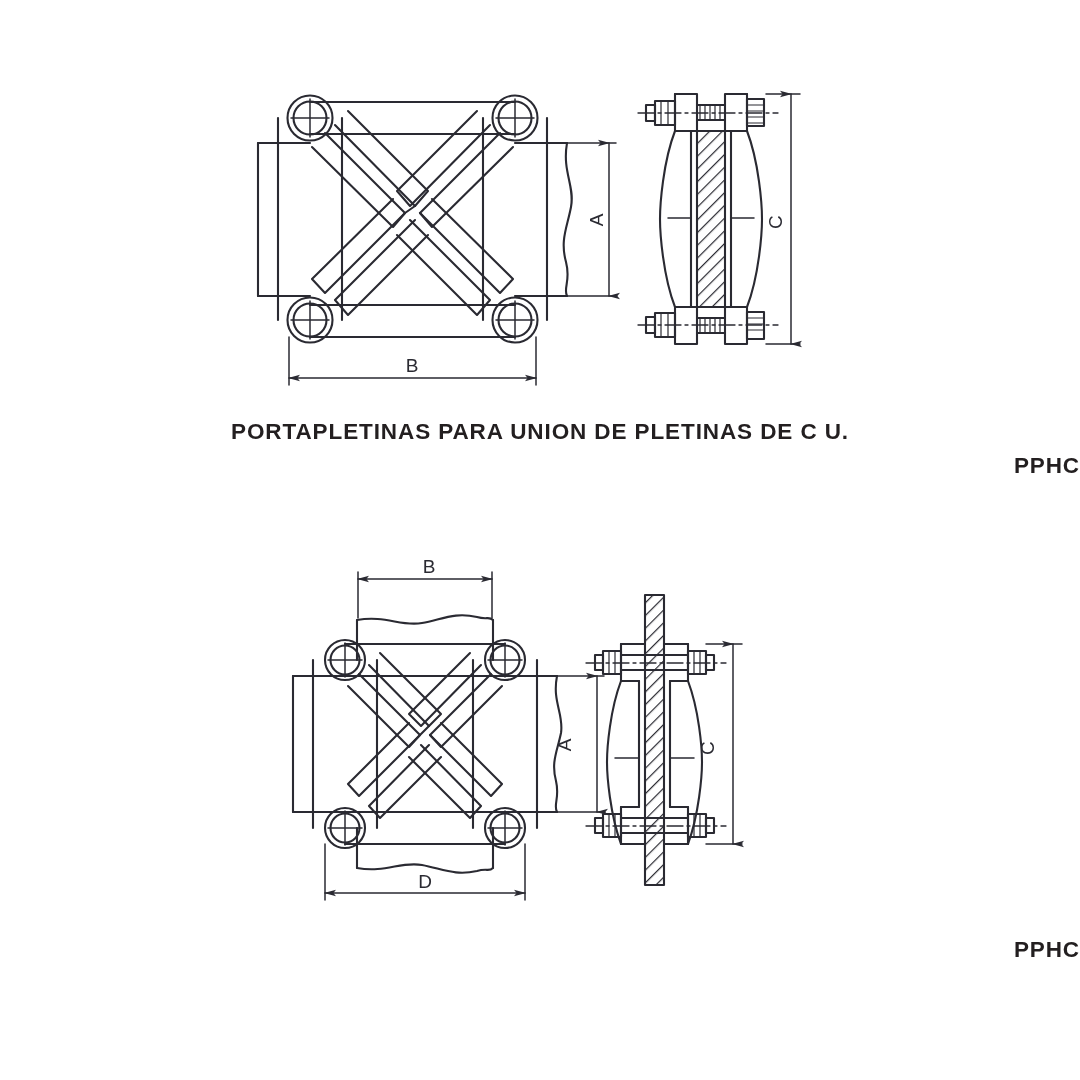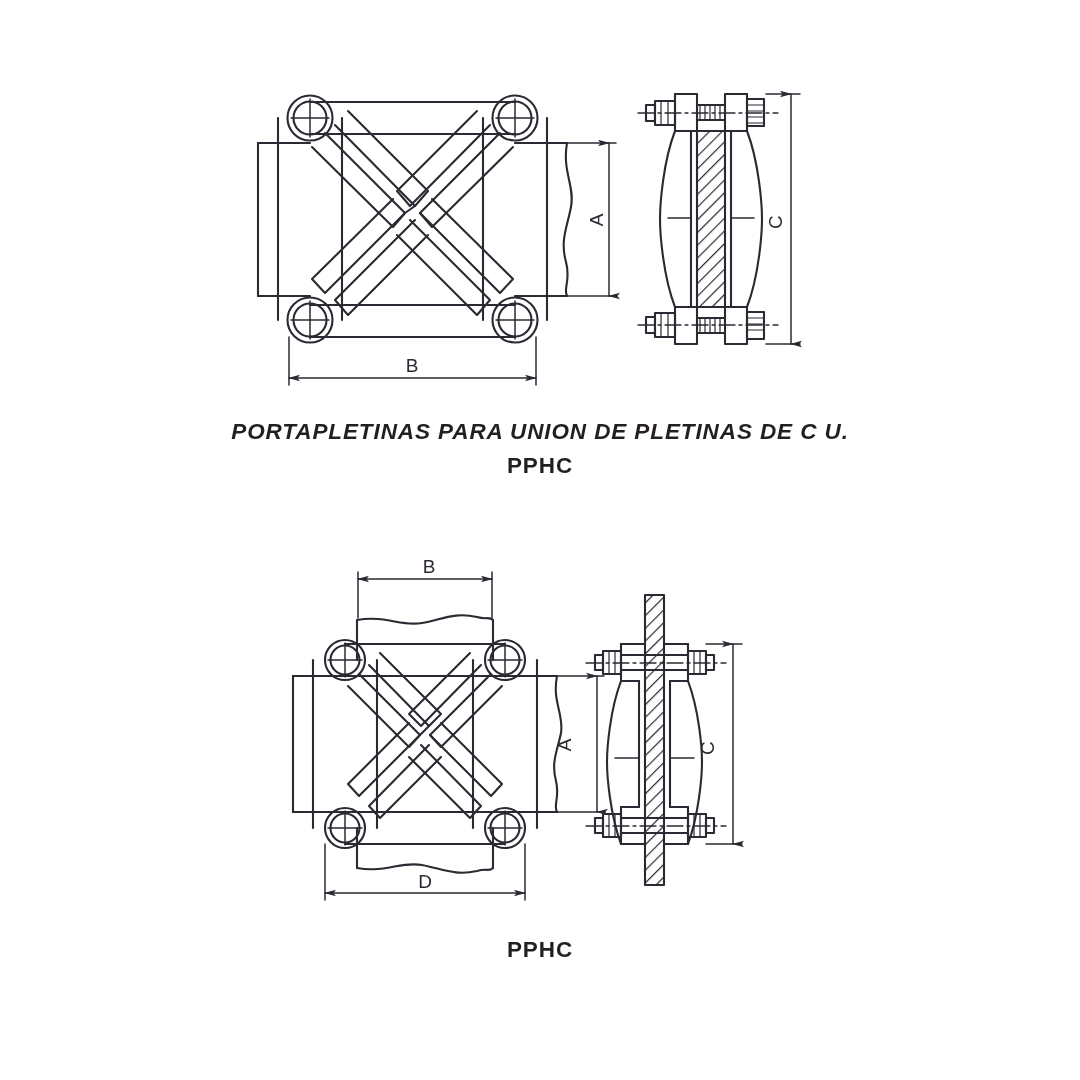--- a/index.html
+++ b/index.html
@@ -16,22 +16,22 @@
 
   .caption{
     position:absolute;
     left:0;width:1080px;
     text-align:center;
     font-weight:bold;
     color:#231f20;
     letter-spacing:0.9px;
     line-height:1.25;
   }
-  .cap-main{font-size:22.5px;font-style:italic;}
-  .cap-sub{font-size:22.5px;}
+  .cap-main{font-size:22.5px;}
+  .cap-sub{font-size:22.5px;text-align:right;}
   #cap1{top:418px;}
   #cap2{top:930px;}
   .cap-line{display:block;}
   .cap-line2{display:block;margin-top:6px;}
 </style>
 </head>
 <body>
 
 <div id="sheet">
 

